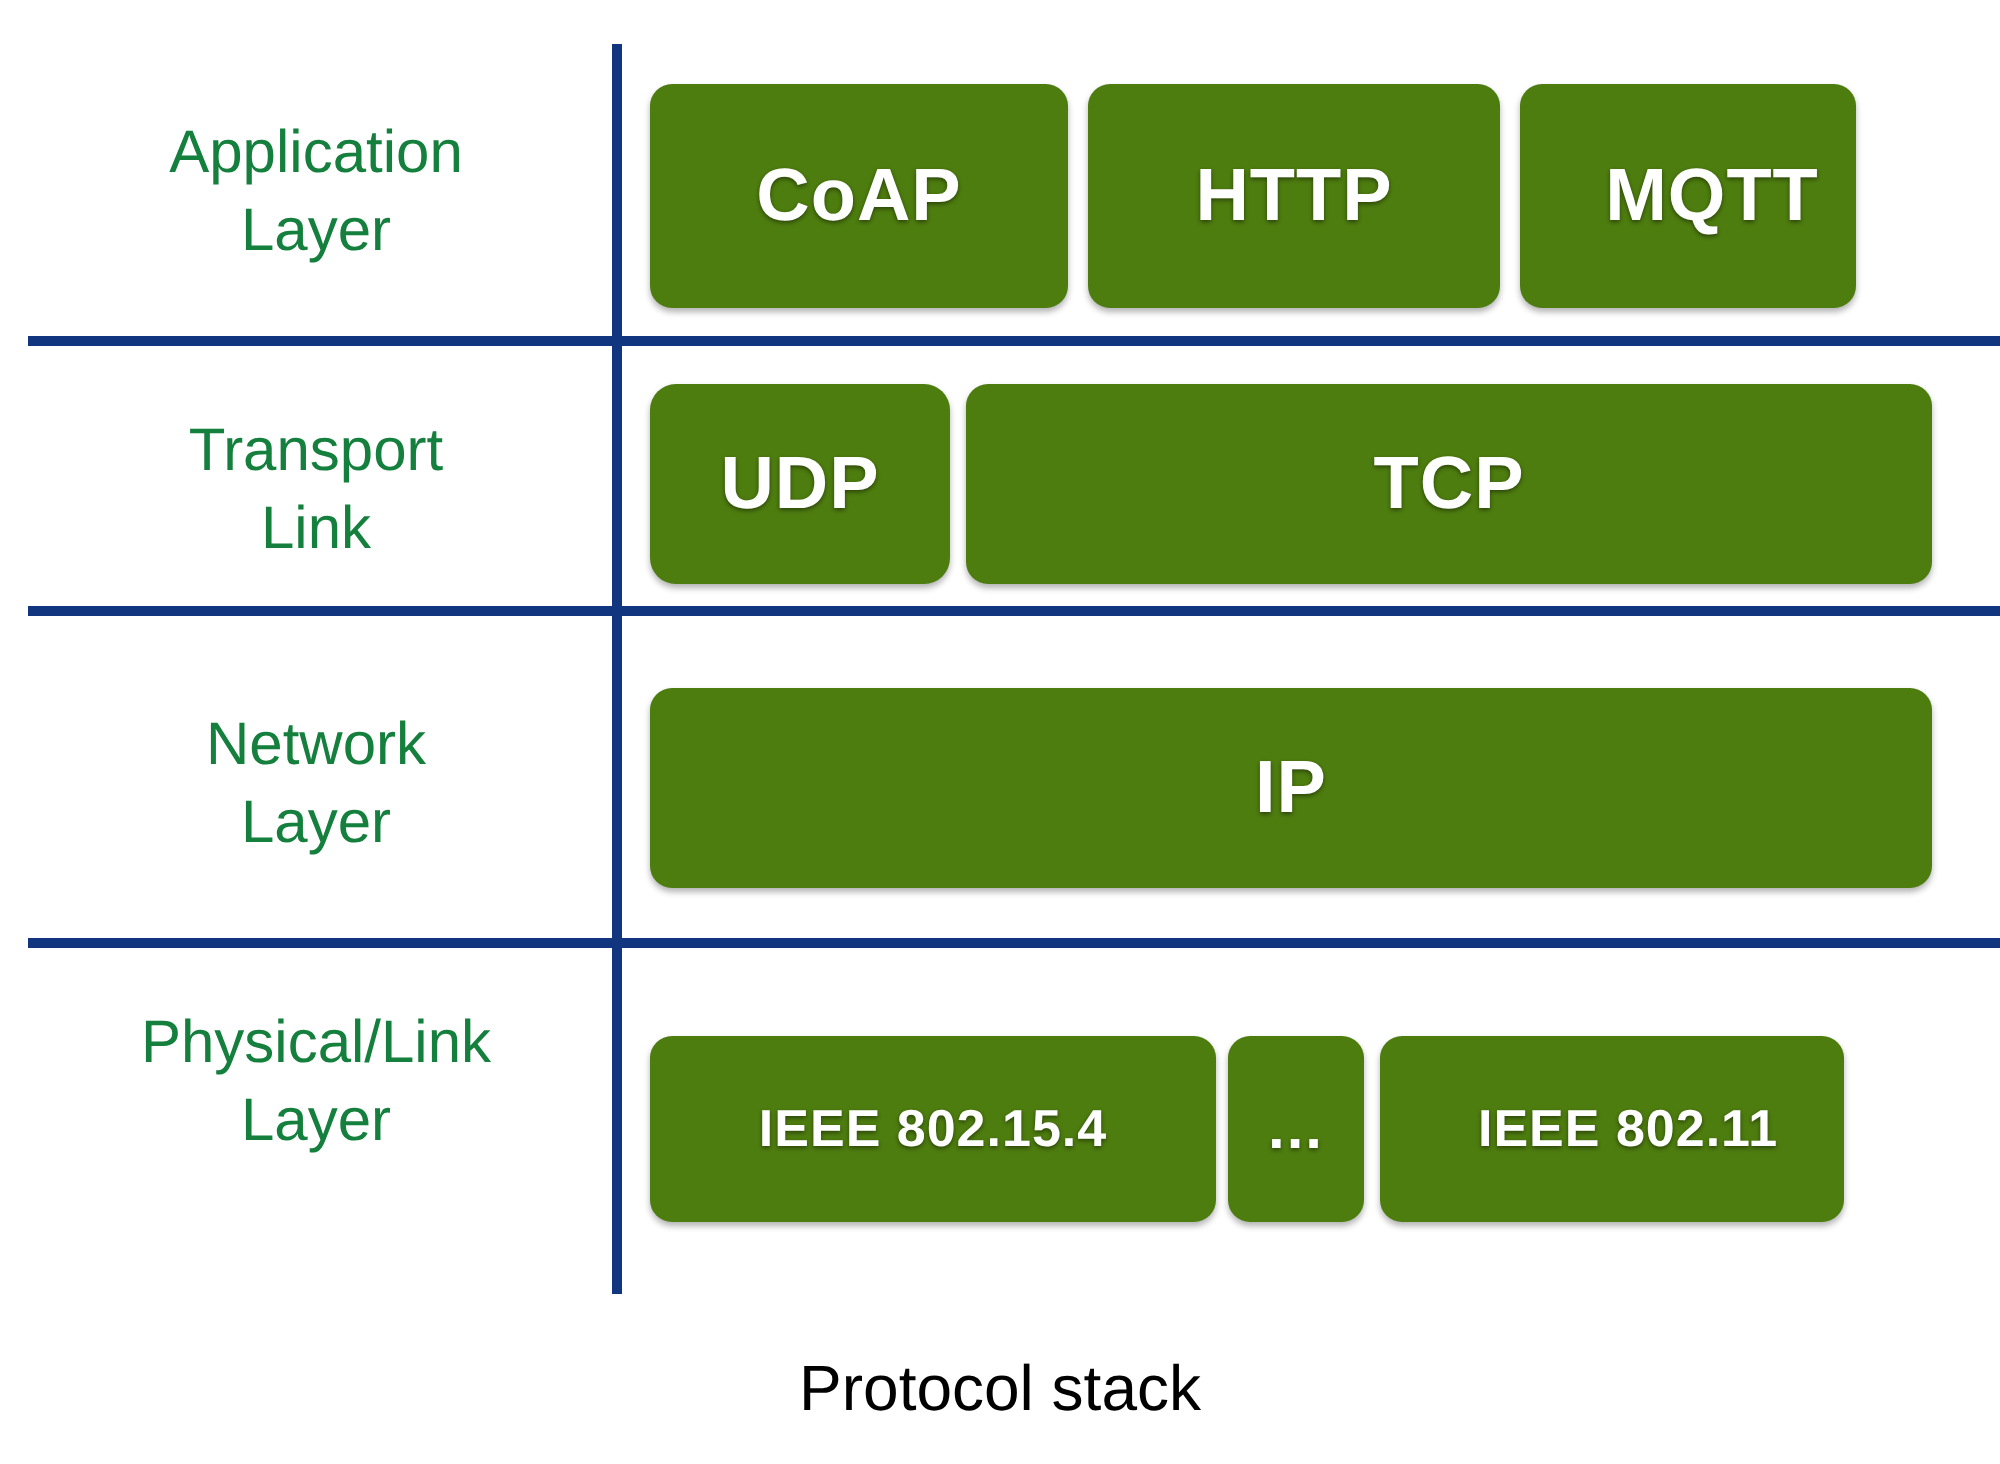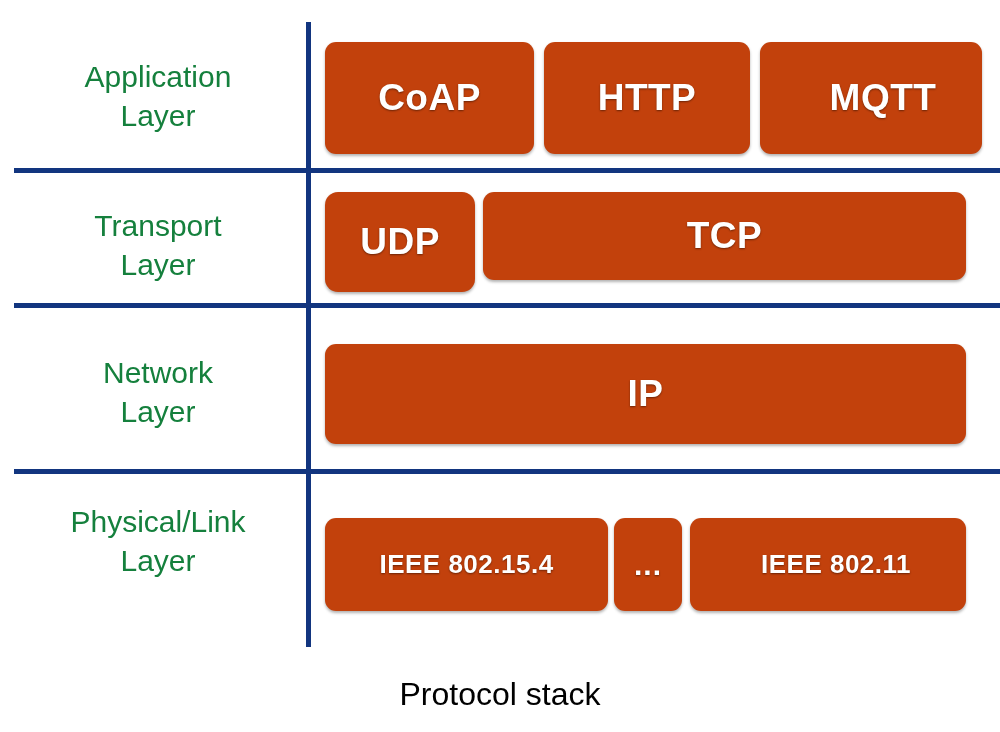--- a/index.html
+++ b/index.html
@@ -47,21 +47,21 @@
     font-size: 30px;
     line-height: 39px;
     font-weight: 400;
     letter-spacing: 0px;
     white-space: pre-line;
   }
 
   
   .protocol-box {
     position: absolute;
-    background: #c2410c;
+    background: #4d7c0f;
     border-radius: 11px;
     box-shadow: 0 2px 3px rgba(0,0,0,0.30);
     display: flex;
     align-items: center;
     justify-content: center;
     color: #ffffff;
     font-weight: 700;
     font-size: 37px;
     letter-spacing: 0.5px;
     text-shadow: 0 1px 2px rgba(0,0,0,0.45);
@@ -90,35 +90,35 @@
   <div class="hrule" style="top:303px"></div>
   <div class="hrule" style="top:469px"></div>
 
   <div class="vrule"></div>
 
   <div class="layer-label" style="top:57px">Application
 Layer</div>
 
   <div class="protocol-box" style="left:325px; top:42px; width:209px; height:112px;">CoAP</div>
   <div class="protocol-box" style="left:544px; top:42px; width:206px; height:112px;">HTTP</div>
-  <div class="protocol-box" style="left:760px; top:42px; width:222px; height:112px;padding-left:24px;">MQTT</div>
+  <div class="protocol-box" style="left:760px; top:42px; width:168px; height:112px;padding-left:24px;">MQTT</div>
 
   <div class="layer-label" style="top:206px">Transport
-Layer</div>
+Link</div>
 
   <div class="protocol-box" style="left:325px; top:192px; width:150px; height:100px;border-radius:13px;">UDP</div>
-  <div class="protocol-box" style="left:483px; top:192px; width:483px; height:88px;">TCP</div>
+  <div class="protocol-box" style="left:483px; top:192px; width:483px; height:100px;">TCP</div>
 
   <div class="layer-label" style="top:353px">Network
 Layer</div>
 
   <div class="protocol-box" style="left:325px; top:344px; width:641px; height:100px;">IP</div>
 
   <div class="layer-label" style="top:502px">Physical/Link
 Layer</div>
 
   <div class="protocol-box small-text" style="left:325px; top:518px; width:283px; height:93px;">IEEE 802.15.4</div>
   <div class="protocol-box ellipsis" style="left:614px; top:518px; width:68px; height:93px;">...</div>
-  <div class="protocol-box small-text" style="left:690px; top:518px; width:276px; height:93px;padding-left:16px;">IEEE 802.11</div>
+  <div class="protocol-box small-text" style="left:690px; top:518px; width:232px; height:93px;padding-left:16px;">IEEE 802.11</div>
 
   <div class="caption" style="top:676px">Protocol stack</div>
 
 </div>
 
 </body></html>

